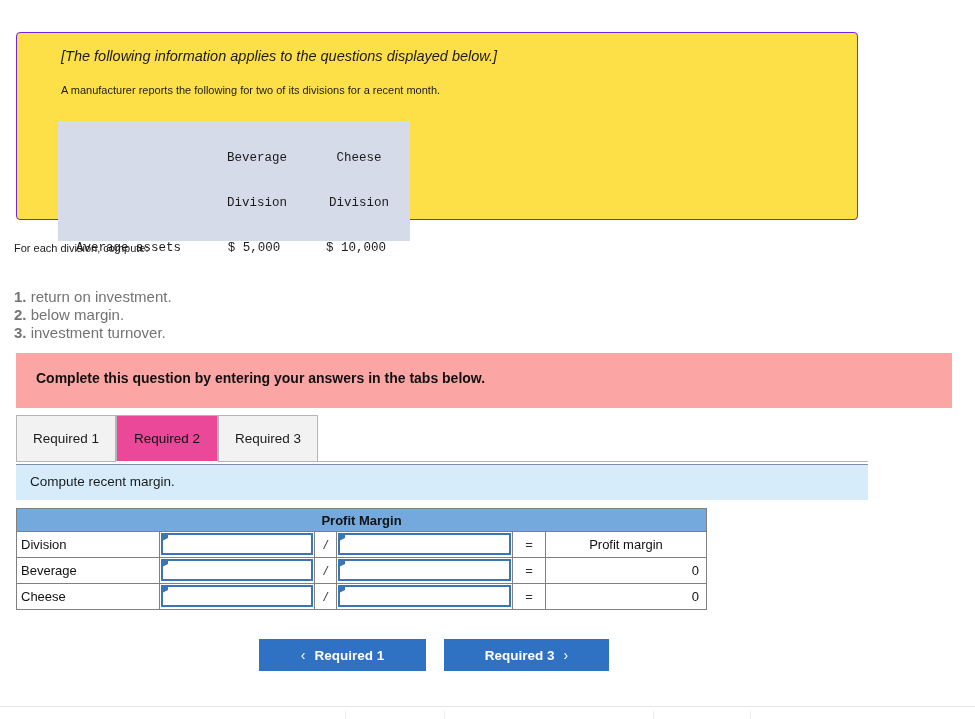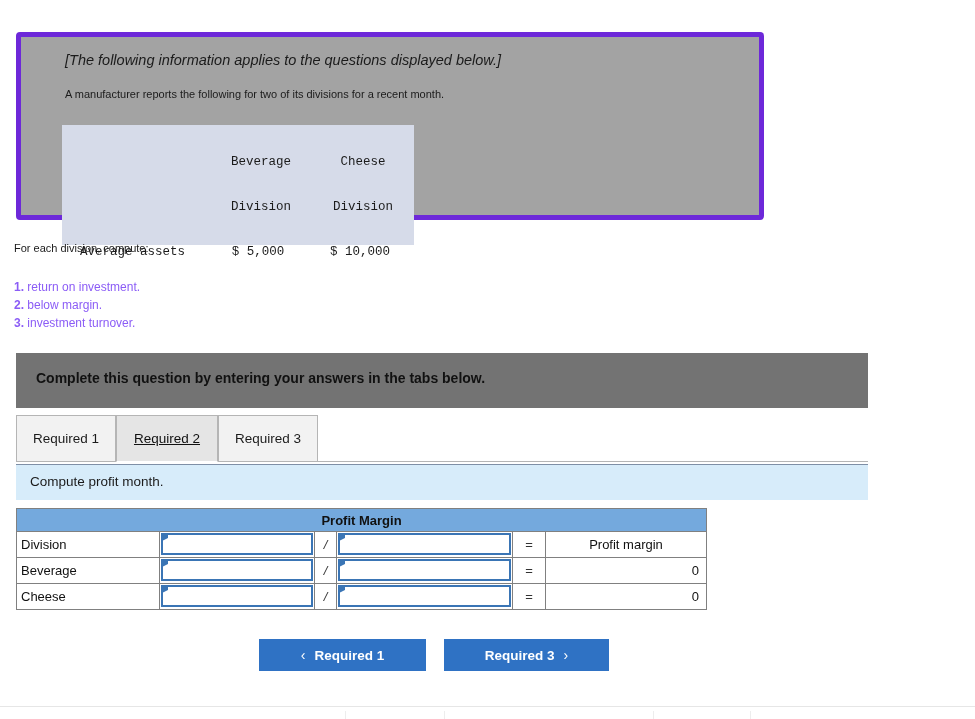--- a/index.html
+++ b/index.html
@@ -14,26 +14,26 @@
     font-family: "Liberation Sans", sans-serif;
     color: #222222;
     overflow: hidden;
   }
 
   
   #info-box {
     position: absolute;
     left: 16px;
     top: 32px;
-    width: 748px;
+    width: 842px;
     height: 188px;
     box-sizing: border-box;
-    border: 5px solid #6d28d9;
+    border: 1px solid #6d28d9;
     border-radius: 4px;
-    background: #a3a3a3;
+    background: #fde047;
   }
   #info-intro {
     position: absolute;
     left: 44px;
     top: 15px;
     font-style: italic;
     font-size: 14.5px;
     color: #1b1b1b;
     white-space: nowrap;
   }
@@ -92,40 +92,40 @@
   #compute-lead {
     position: absolute;
     left: 14px;
     top: 242px;
     font-size: 11px;
     color: #1b1b1b;
   }
   #requirements-list {
     position: absolute;
     left: 14px;
-    top: 278px;
-    font-size: 12px;
-    color: #8b5cf6;
+    top: 288px;
+    font-size: 15px;
+    color: #737373;
   }
   #requirements-list .req-row {
     line-height: 18px;
     height: 18px;
   }
   #requirements-list .req-num {
     font-weight: bold;
   }
 
   
   #instruction-banner {
     position: absolute;
     left: 16px;
     top: 353px;
-    width: 852px;
+    width: 936px;
     height: 55px;
-    background: #737373;
+    background: #fca5a5;
   }
   #instruction-banner .banner-text {
     position: absolute;
     left: 20px;
     top: 17px;
     font-size: 14px;
     font-weight: bold;
     color: #111111;
   }
 
@@ -145,24 +145,23 @@
     background: #f2f2f2;
     border: 1px solid #b5b5b5;
     font-size: 13.5px;
     color: #1b1b1b;
     display: flex;
     align-items: center;
     justify-content: center;
     cursor: pointer;
   }
   #tab-strip .tab.active {
-    background: #e5e5e5;
+    background: #ec4899;
     border-bottom-color: #ffffff;
     color: #111111;
-    text-decoration: underline;
   }
   #tab-strip .tab:nth-child(1) { left: 0px;   width: 100px; }
   #tab-strip .tab:nth-child(2) { left: 100px; width: 102px; }
   #tab-strip .tab:nth-child(3) { left: 202px; width: 100px; }
   #tab-underline {
     position: absolute;
     left: 302px;
     top: 46px;
     width: 550px;
     height: 1px;
@@ -382,21 +381,21 @@
 </div>
 
 <div id="tab-strip">
   <div class="tab">Required 1</div>
   <div class="tab active">Required 2</div>
   <div class="tab">Required 3</div>
   <div id="tab-underline"></div>
 </div>
 
 <div id="subinstruction">
-  <div class="sub-text">Compute profit month.</div>
+  <div class="sub-text">Compute recent margin.</div>
 </div>
 
 <table id="worksheet">
   <colgroup>
     <col class="col-label">
       <col class="col-num">
       <col class="col-slash">
     <col class="col-den">
       <col class="col-eq">
       <col class="col-result">

